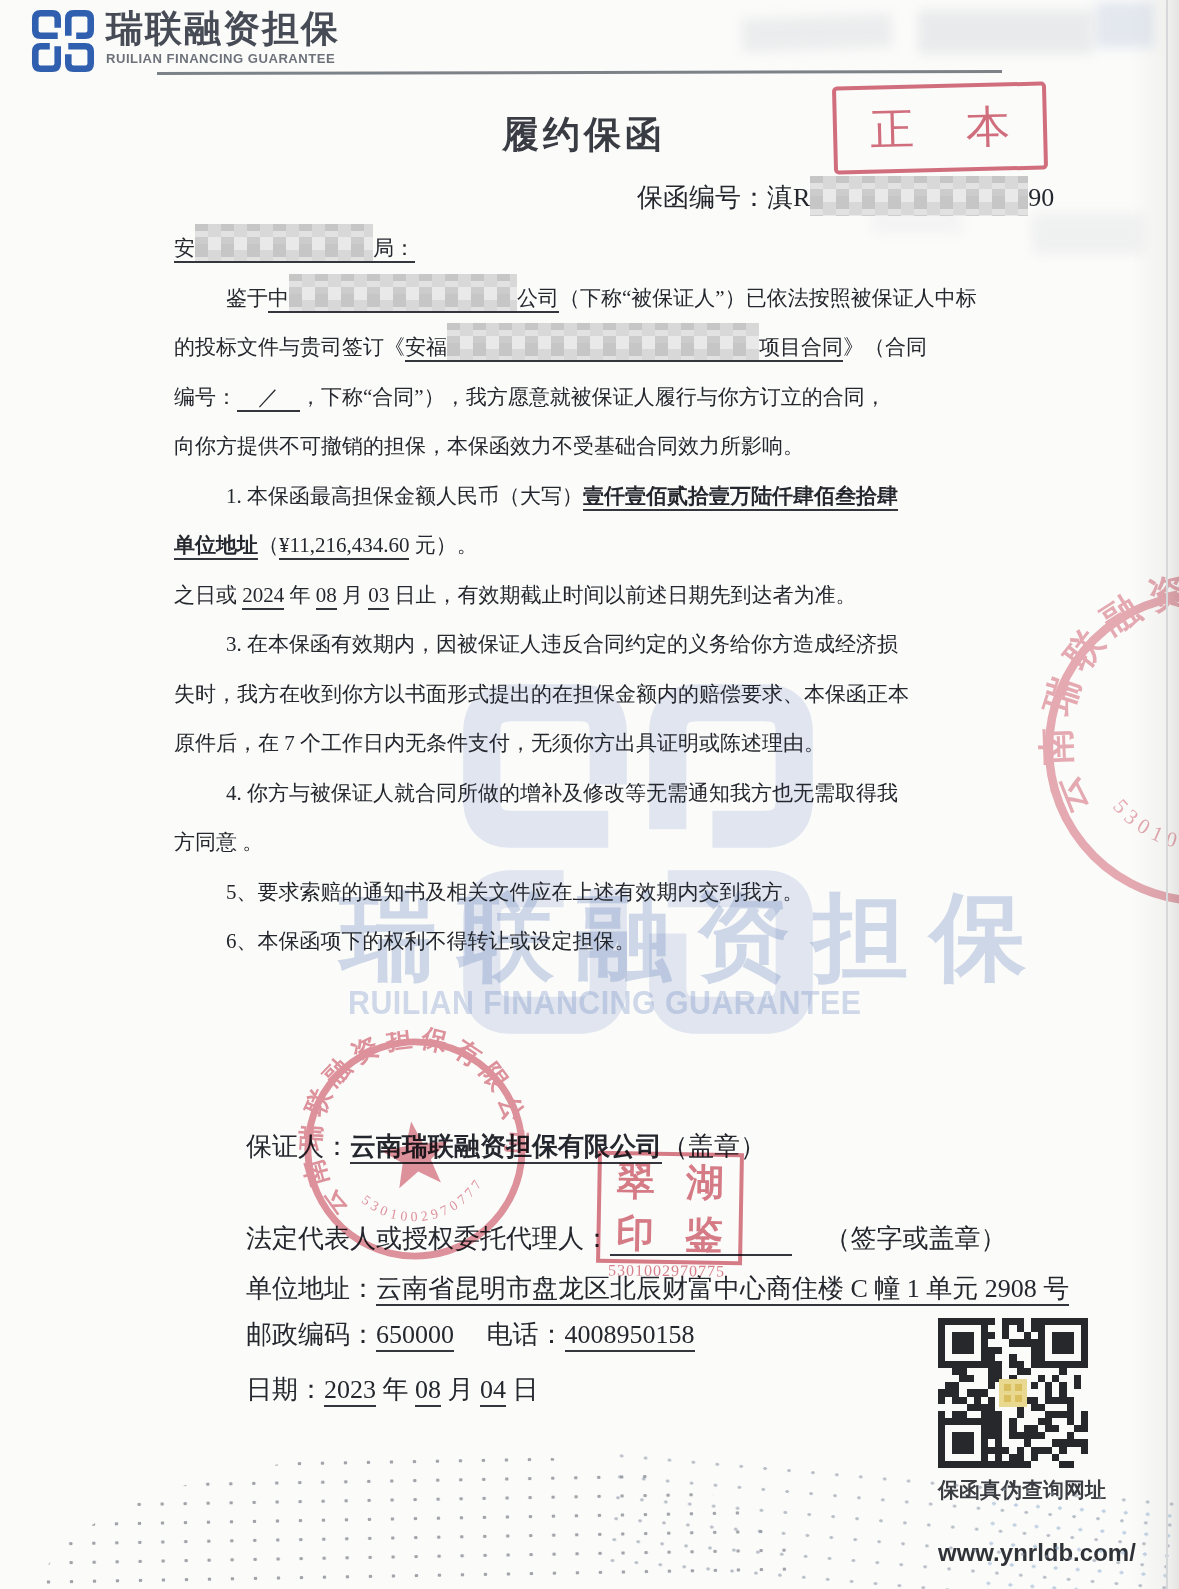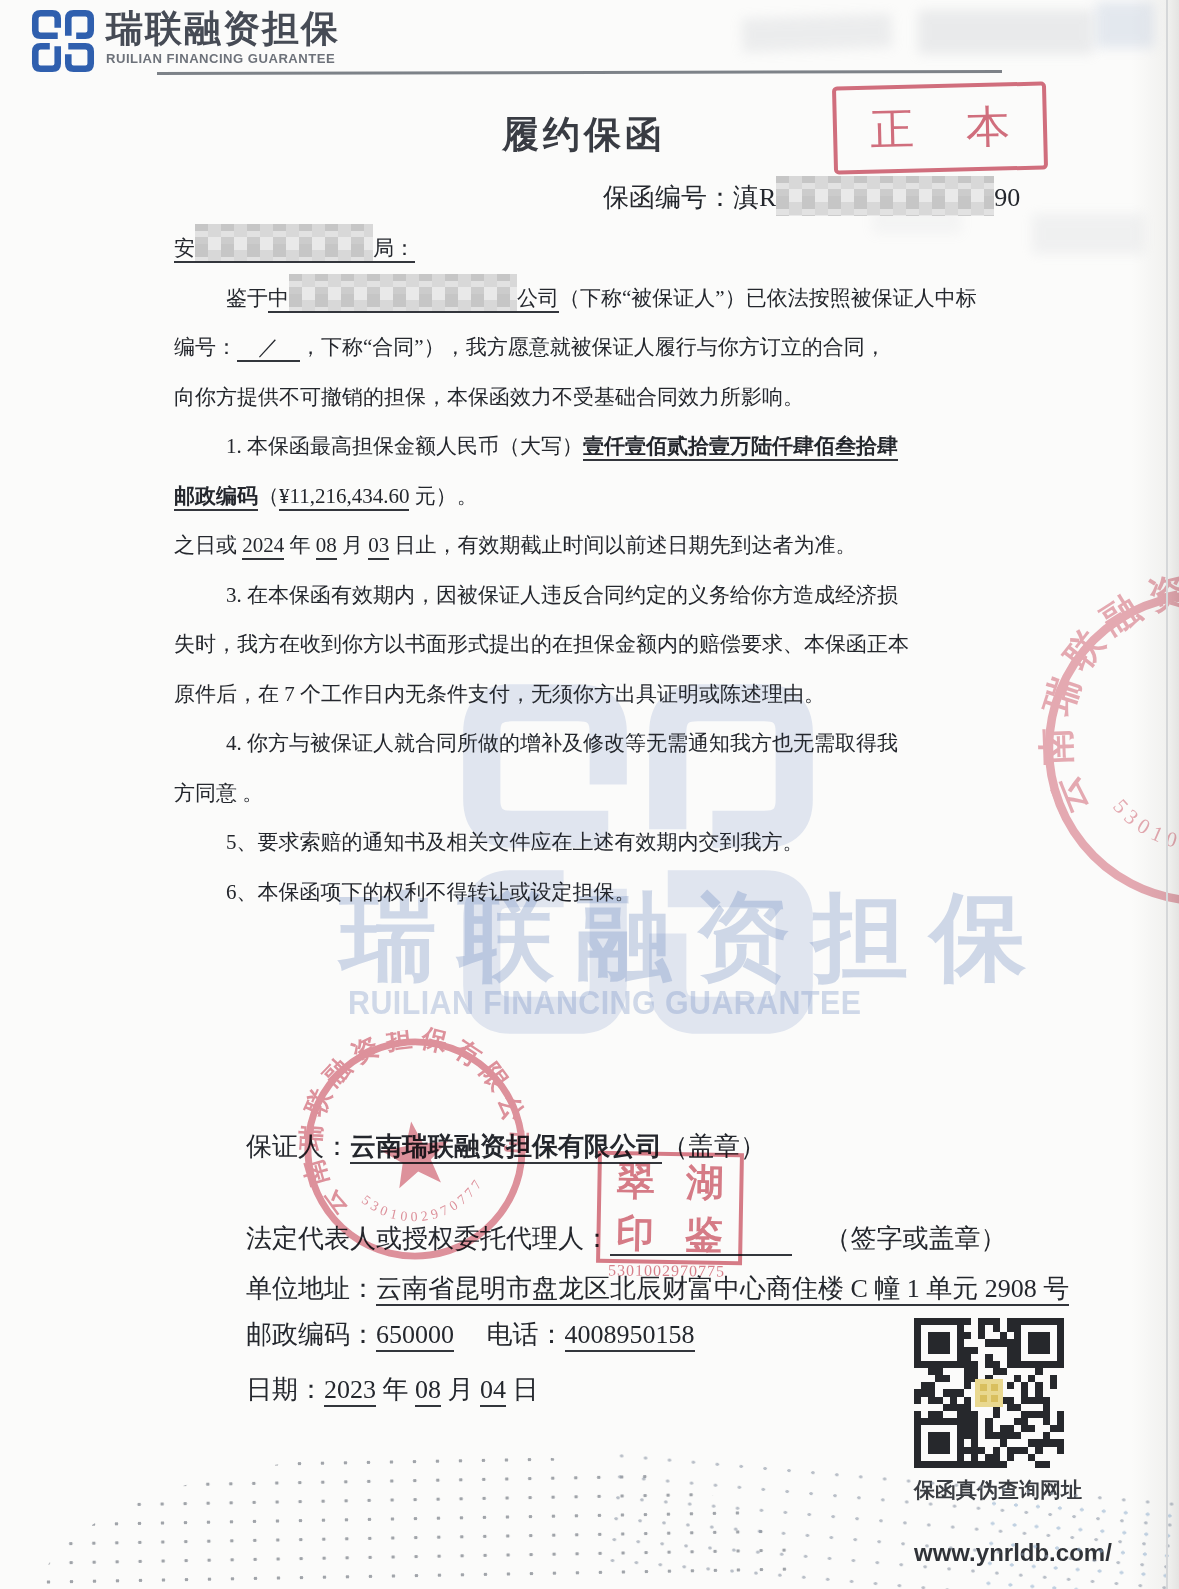--- a/index.html
+++ b/index.html
@@ -15,21 +15,21 @@
   .brand-cn{font-family:"Liberation Sans","DejaVu Sans",sans-serif;font-weight:700;
             font-size:37px;letter-spacing:2px;color:#464b55;line-height:1.15;}
   .brand-en{font-family:"Liberation Sans","DejaVu Sans",sans-serif;font-weight:700;
             font-size:13.5px;letter-spacing:.5px;color:#6d727a;transform:scaleX(.97);transform-origin:left;}
   .header-rule{position:absolute;left:157px;top:71px;width:845px;height:2.5px;background:#7d8288;
                transform:rotate(-.15deg);}
 
   
   .doc-title{position:absolute;left:502px;top:110px;font-size:37px;font-weight:600;
              letter-spacing:4px;color:#393c43;}
-  .gno{position:absolute;left:603px;top:176px;font-size:26px;white-space:nowrap;}
+  .gno{position:absolute;left:637px;top:176px;font-size:26px;white-space:nowrap;}
 
   
   .zb-stamp{position:absolute;left:833px;top:84px;width:206px;height:80px;border:4px solid #cb5062;
             border-radius:5px;display:flex;align-items:center;justify-content:center;
             transform:rotate(-1.4deg);opacity:.82;mix-blend-mode:multiply;}
   .zb-text{font-size:44px;color:#cb5062;letter-spacing:52px;margin-right:-52px;font-weight:500;}
 
   
   .body-block{position:absolute;left:174px;top:224px;width:845px;font-size:21px;}
   .line{height:49.5px;line-height:49.5px;white-space:nowrap;}
@@ -61,21 +61,21 @@
 
   
   .rect-seal{position:absolute;left:597px;top:1152px;width:138px;height:104px;border:4px solid #cf5868;
              display:grid;grid-template-columns:1fr 1fr;align-items:center;justify-items:center;
              color:#cf5868;font-size:38px;font-weight:700;transform:rotate(1deg);
              opacity:.78;mix-blend-mode:multiply;}
   .seal-code{position:absolute;left:608px;top:1262px;font-size:16px;color:#cf5868;letter-spacing:1px;
              opacity:.75;transform:rotate(.5deg);mix-blend-mode:multiply;}
 
   
-  .qr-wrap{position:absolute;left:914px;top:1318px;width:210px;}
+  .qr-wrap{position:absolute;left:938px;top:1318px;width:210px;}
   #qr{width:150px;height:150px;display:block;}
   .qr-cap{font-family:"Liberation Sans","DejaVu Sans",sans-serif;font-weight:700;font-size:21px;
           color:#3a3d42;margin-top:8px;white-space:nowrap;}
   .qr-url{font-family:"Liberation Sans","DejaVu Sans",sans-serif;font-weight:700;font-size:24px;
           color:#2f3237;white-space:nowrap;margin-top:35px;}
 
   
   .dots-a{position:absolute;left:36px;top:1452px;width:770px;height:140px;
           border-radius:50% 50% 0 0/100% 100% 0 0;transform:rotate(-1deg);opacity:.75;
           background:radial-gradient(#82878f 1.7px,rgba(0,0,0,0) 2.1px) 0 0/23px 19px;}
@@ -134,24 +134,25 @@
   <div class="zb-stamp">
     <span class="zb-text">正本</span>
   </div>
   <div class="gno">
     <span>保函编号：</span><span>滇R</span><span class="mosaic" style="width:218px"></span><span>90</span>
   </div>
 
   <div class="body-block">
       <div class="line"><span class="u ">安</span><span class="mosaic u" style="width: 178px;"></span><span class="u ">局：</span></div>
       <div class="line indent"><span class="">鉴于</span><span class="u ">中</span><span class="mosaic u" style="width: 228px;"></span><span class="u ">公司</span><span class="">（下称“被保证人”）已依法按照被保证人中标</span></div>
+      <div class="line"><span class="">的投标文件与贵司签订《</span><span class="u ">安福</span><span class="mosaic u" style="width: 312px;"></span><span class="u ">项目合同</span><span class="">》（合同</span></div>
       <div class="line"><span class="">编号：</span><span class="u ">　／　</span><span class="">，下称“合同”），我方愿意就被保证人履行与你方订立的合同，</span></div>
       <div class="line"><span class="">向你方提供不可撤销的担保，本保函效力不受基础合同效力所影响。</span></div>
       <div class="line indent"><span class="">1. 本保函最高担保金额人民币（大写）</span><span class="u b">壹仟壹佰贰拾壹万陆仟肆佰叁拾肆</span></div>
-      <div class="line"><span class="u b">邮政编码</span><span class="">（</span><span class="u ">¥11,216,434.60</span><span class=""> 元）。</span></div>
+      <div class="line"><span class="u b">单位地址</span><span class="">（</span><span class="u ">¥11,216,434.60</span><span class=""> 元）。</span></div>
       <div class="line"><span class="">之日或 </span><span class="u ">2024</span><span class=""> 年 </span><span class="u ">08</span><span class=""> 月 </span><span class="u ">03</span><span class=""> 日止，有效期截止时间以前述日期先到达者为准。</span></div>
       <div class="line indent"><span class="">3. 在本保函有效期内，因被保证人违反合同约定的义务给你方造成经济损</span></div>
       <div class="line"><span class="">失时，我方在收到你方以书面形式提出的在担保金额内的赔偿要求、本保函正本</span></div>
       <div class="line"><span class="">原件后，在 7 个工作日内无条件支付，无须你方出具证明或陈述理由。</span></div>
       <div class="line indent"><span class="">4. 你方与被保证人就合同所做的增补及修改等无需通知我方也无需取得我</span></div>
       <div class="line"><span class="">方同意 。</span></div>
       <div class="line indent"><span class="">5、要求索赔的通知书及相关文件应在上述有效期内交到我方。</span></div>
       <div class="line indent"><span class="">6、本保函项下的权利不得转让或设定担保。</span></div>
     </div>
 

